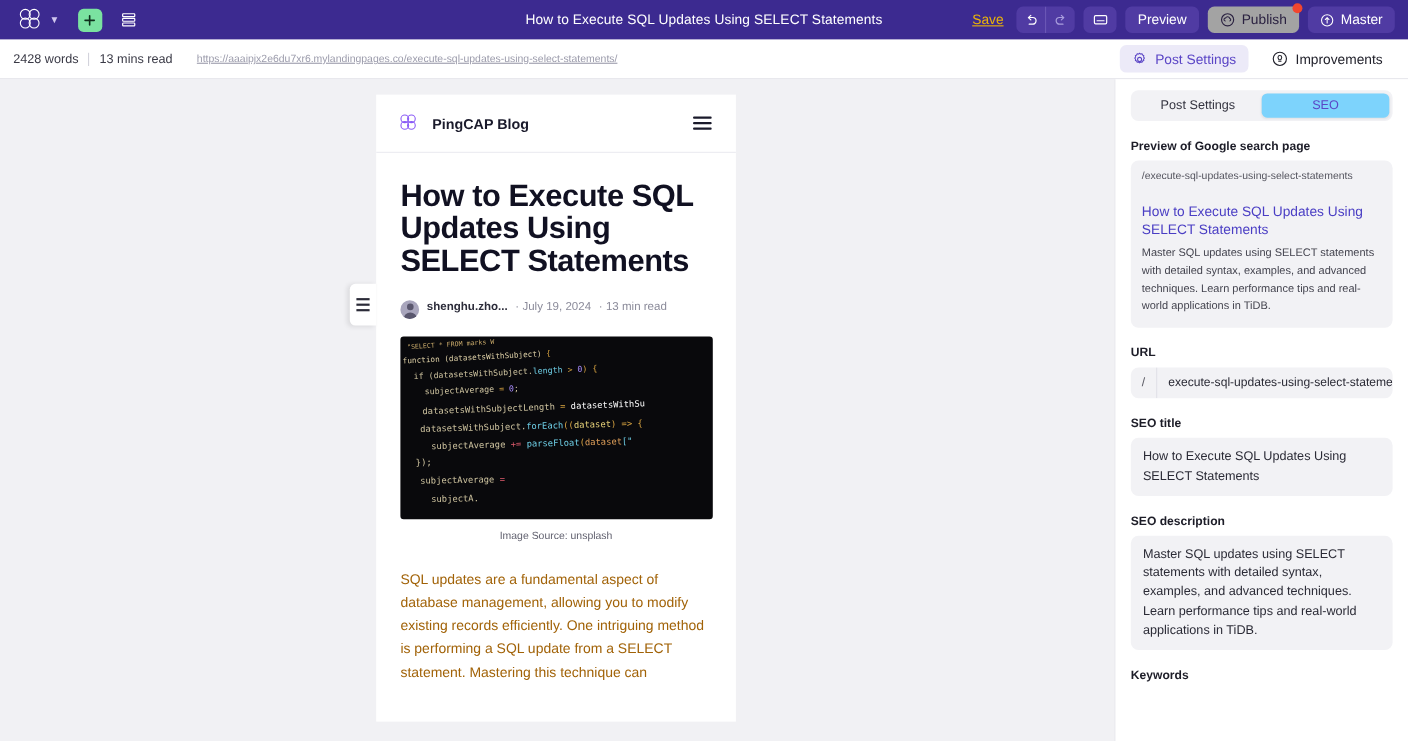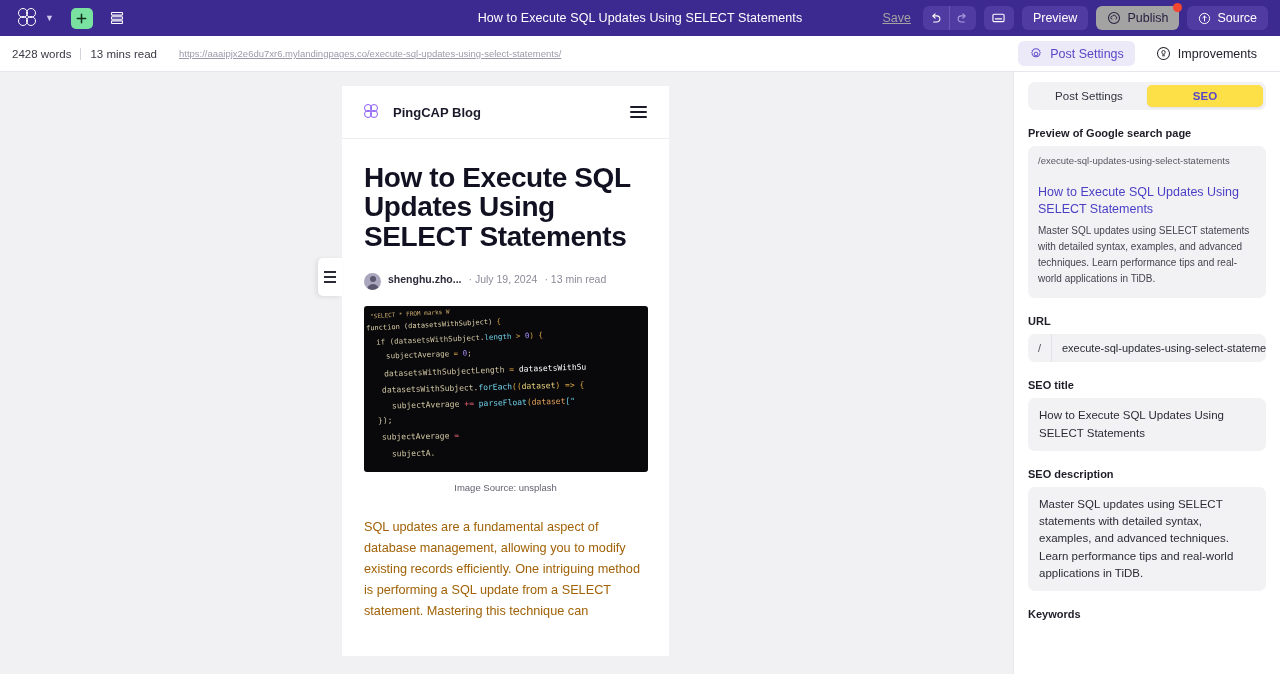--- a/index.html
+++ b/index.html
@@ -42,21 +42,21 @@
   .doc-title {
     position: absolute; left: 0; right: 0; text-align: center;
     color: #ffffff; font-size: 12.5px; letter-spacing: .1px;
     pointer-events: none;
   }
   .tb-right {
     margin-left: auto; display: flex; align-items: center; gap: 8px;
     padding-right: 12px; position: relative; z-index: 2;
   }
   .save-link {
-    color: #a3a3a3; font-size: 12.5px; text-decoration: underline;
+    color: #eab308; font-size: 12.5px; text-decoration: underline;
     cursor: pointer; margin-right: 4px;
   }
   .undo-group {
     display: flex; background: #503ba3; border-radius: 6px; overflow: hidden;
     height: 24px;
   }
   .undo-group > div {
     width: 26px; height: 24px; display: flex; align-items: center;
     justify-content: center; cursor: pointer;
   }
@@ -178,21 +178,21 @@
     background: #ffffff; border-left: 1px solid #e6e6ec;
     padding: 10px 14px 0 14px; overflow: hidden;
   }
   .seg {
     display: flex; background: #f2f2f5; border-radius: 7px; padding: 3px; height: 28px;
   }
   .seg div {
     flex: 1; display: flex; align-items: center; justify-content: center;
     font-size: 11.5px; border-radius: 5px; cursor: pointer; color: #33333f;
   }
-  .seg div.on { background: #fde047; color: #5b46c6; box-shadow: 0 1px 2px rgba(0,0,0,.07); font-weight: bold; }
+  .seg div.on { background: #7dd3fc; color: #5b46c6; box-shadow: 0 1px 2px rgba(0,0,0,.07); }
   .fld-label {
     font-size: 11px; font-weight: bold; color: #1d1d28; margin: 17px 0 7px 0;
   }
   .gbox { background: #f2f2f5; border-radius: 7px; padding: 9px 10px 11px 10px; }
   .g-url { font-size: 9.5px; color: #55555f; margin-bottom: 18px; }
   .g-title { font-size: 12.5px; color: #4a3ec4; line-height: 1.38; }
   .g-desc { font-size: 10px; color: #44444f; line-height: 1.62; margin-top: 4px; }
   .url-row {
     display: flex; background: #f2f2f5; border-radius: 7px; height: 28px;
     align-items: center; overflow: hidden;
@@ -283,21 +283,21 @@
         </svg>
         <span>Publish</span>
         <span class="notif-dot"></span>
       </div>
 
       <div class="pill">
         <svg width="13" height="13" viewBox="0 0 16 16">
           <circle cx="8" cy="8" r="6.3" fill="none" stroke="#ffffff" stroke-width="1.2"></circle>
           <path d="M8 11V5.2M5.9 7.1 8 5l2.1 2.1" fill="none" stroke="#ffffff" stroke-width="1.2" stroke-linecap="round" stroke-linejoin="round"></path>
         </svg>
-        <span>Source</span>
+        <span>Master</span>
       </div>
     </div>
   </div>
 
   <div class="subbar">
     <div class="sb-meta">
       <span>2428 words</span>
       <span class="sb-sep"></span>
       <span>13 mins read</span>
     </div>

